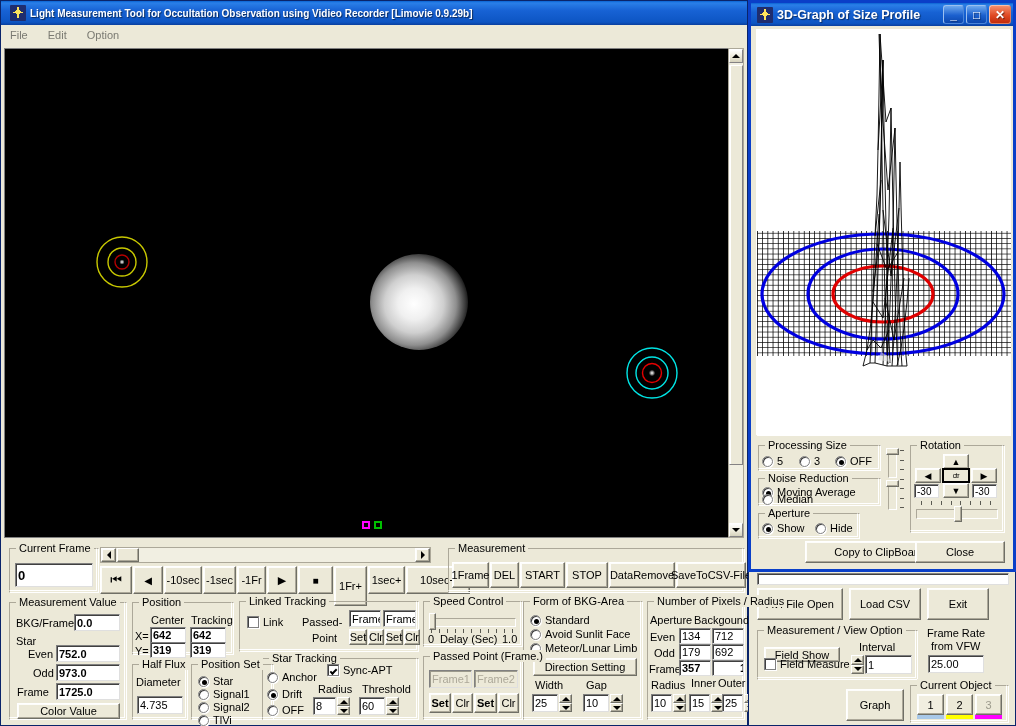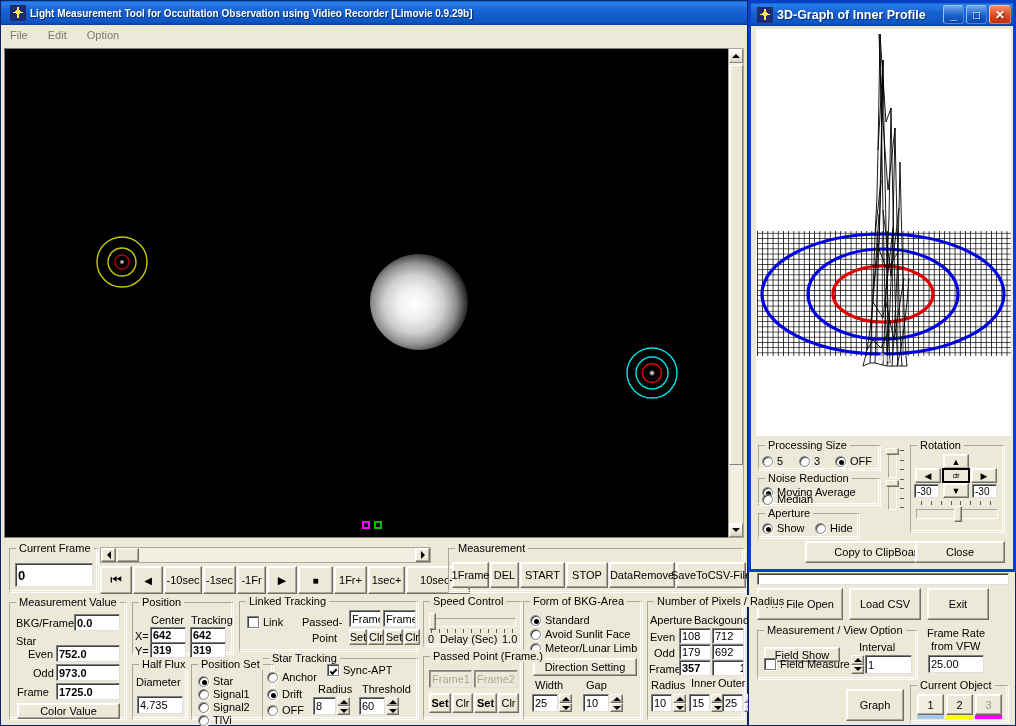--- a/index.html
+++ b/index.html
@@ -274,21 +274,21 @@
   </div>
 
   <div style="position:absolute; left:99px; top:565px; height:28px; display:flex; gap:1px;">
     <div class="btn" style="width:32px;height:28px;font-size:13px;">⏮</div>
     <div class="btn" style="width:30px;height:28px;font-size:10px;">◀</div>
     <div class="btn" style="width:38px;height:28px;">-10sec</div>
     <div class="btn" style="width:33px;height:28px;">-1sec</div>
     <div class="btn" style="width:29px;height:28px;">-1Fr</div>
     <div class="btn" style="width:30px;height:28px;font-size:11px;">▶</div>
     <div class="btn" style="width:35px;height:28px;font-size:10px;">■</div>
-    <div class="btn" style="width:33px;height:28px;">1Fr+</div>
+    <div class="btn" style="width:33px;height:40px;">1Fr+</div>
     <div class="btn" style="width:37px;height:28px;">1sec+</div>
     <div class="btn" style="width:64px;height:28px;">10sec+</div>
   </div>
 
   <div class="grp" style="left:447px; top:547px; width:297px; height:45px;">
     <div class="lg">Measurement</div>
     <div style="position:absolute; left:3px; top:13px; display:flex; gap:1px;">
       <div class="btn" style="width:37px;height:26px;">1Frame</div>
       <div class="btn" style="width:29px;height:26px;">DEL</div>
       <div class="btn" style="width:45px;height:26px;">START</div>
@@ -474,21 +474,21 @@
         </div>
     </div>
   </div>
 
   <div class="grp" style="left:646px; top:600px; width:98px; height:119px;">
     <div class="lg">Number of Pixels / Radius</div>
     <div class="lbl" style="left:2px; top:12px;">Aperture</div>
     <div class="lbl" style="left:46px; top:12px;">Backgound</div>
 
     <div class="lbl" style="left:2px; top:29px;">Even</div>
-    <div class="fld" style="position:absolute; left:31px; top:26px; width:32px; height:16px;">108</div>
+    <div class="fld" style="position:absolute; left:31px; top:26px; width:32px; height:16px;">134</div>
     <div class="fld" style="position:absolute; left:64px; top:26px; width:32px; height:16px;">712</div>
 
     <div class="lbl" style="left:6px; top:45px;">Odd</div>
     <div class="fld" style="position:absolute; left:31px; top:42px; width:32px; height:16px;">179</div>
     <div class="fld" style="position:absolute; left:64px; top:42px; width:32px; height:16px;">692</div>
 
     <div class="lbl" style="left:1px; top:61px;">Frame</div>
     <div class="fld bold" style="position:absolute; left:31px; top:58px; width:32px; height:16px;">357</div>
     <div class="fld bold" style="position:absolute; left:64px; top:58px; width:32px; height:16px;padding-left:27px;">1404</div>
 
@@ -577,21 +577,21 @@
     <div class="obj-btn" style="left:64px; top:8px; width:27px; height:25px;">
       <div class="btn" style="flex:1; color:#9c9a8c;">3</div>
       <div class="obj-sw" style="background:#ff00ff;"></div>
     </div>
   </div>
 </div>
 
 <div id="graph-window">
   <div id="graph-titlebar">
     <div class="app-icon"></div>
-    <span style="flex:1">3D-Graph of Inner Profile</span>
+    <span style="flex:1">3D-Graph of Size Profile</span>
     <div class="tb-btn">_</div>
     <div class="tb-btn">□</div>
     <div class="tb-btn close">✕</div>
   </div>
 
   <div id="graph-canvas-wrap">
     <svg viewBox="0 0 254 406" width="254" height="406" preserveAspectRatio="none">
       <defs>
         <pattern id="meshGrid" width="5.2" height="5.2" patternUnits="userSpaceOnUse">
           <rect width="5.2" height="5.2" fill="#ffffff"></rect>

